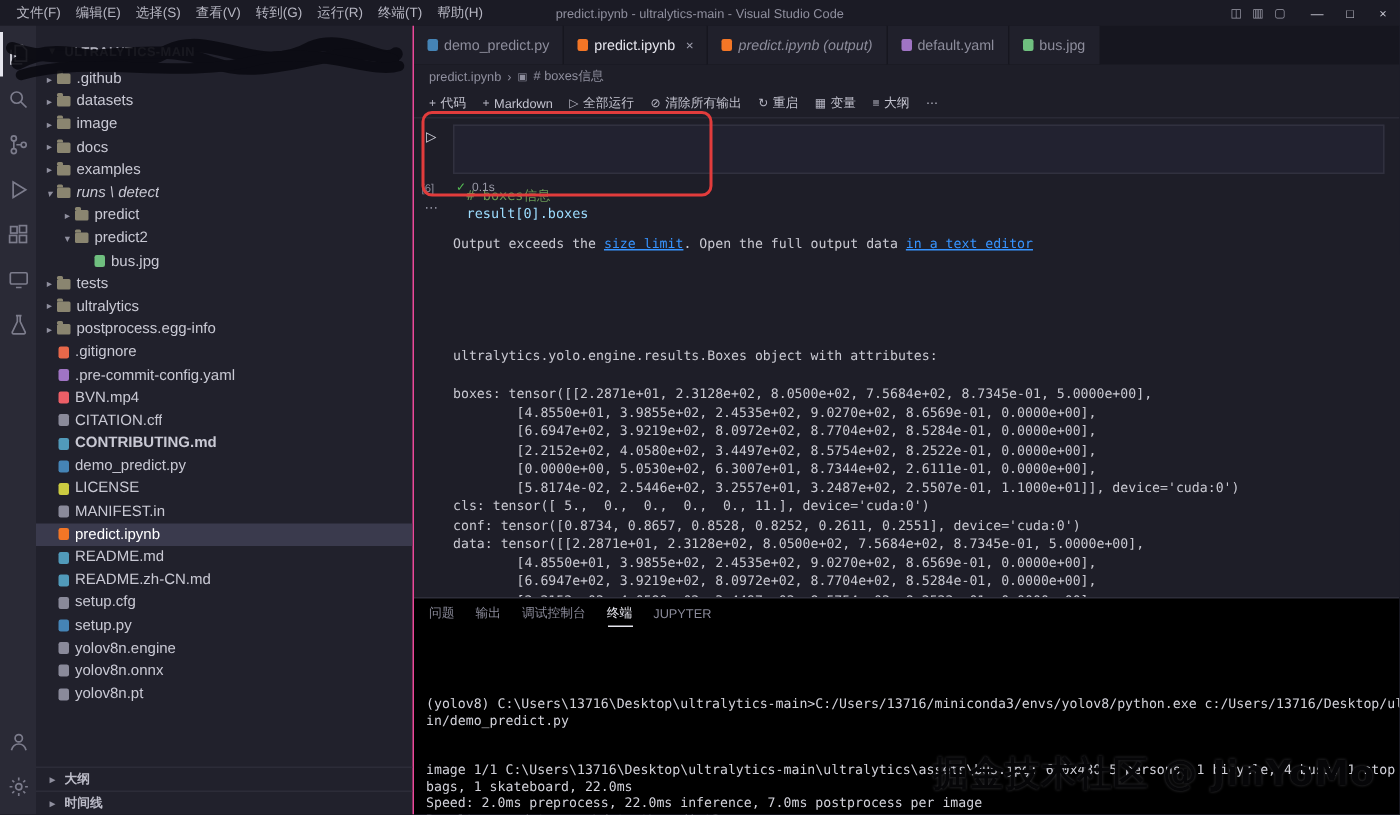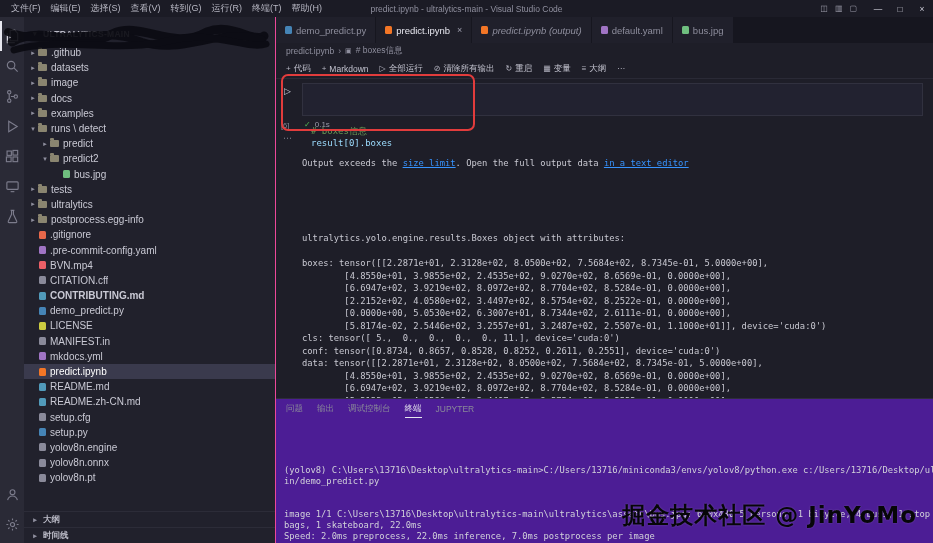--- a/index.html
+++ b/index.html
@@ -52,21 +52,21 @@
   .cell-editor{position:absolute;left:26px;right:10px;top:4px;height:33px;background:#222230;border:1px solid #31313f;padding:3px 8px;font-family:"DejaVu Sans Mono",monospace;font-size:9px;line-height:12.5px;white-space:pre;}
   .code-line{color:#9cdcfe;}
   .code-line.comment{color:#6a9955;}
   .cell-status{position:absolute;left:28px;top:41px;font-size:8px;color:#9a9aa8;display:flex;gap:4px;align-items:center;}
   .check{color:#53b853;font-size:8px;}
   .out-more{position:absolute;left:7px;top:54px;font-size:9px;color:#8f8f9e;}
   .output{position:absolute;left:26px;right:4px;top:53px;bottom:0;font-family:"DejaVu Sans Mono",monospace;font-size:8.8px;line-height:12.5px;color:#c9c9d2;white-space:pre;overflow:hidden;}
   .out-line{min-height:12.5px;}
   .link{color:#3794ff;text-decoration:underline;}
   
-  .panel{height:145px;flex:none;border-top:1px solid #2e2e3a;background:#4c1d95;display:flex;flex-direction:column;}
+  .panel{height:145px;flex:none;border-top:1px solid #2e2e3a;background:#000000;display:flex;flex-direction:column;}
   .panel-tabs{height:19px;display:flex;gap:14px;padding:0 10px;align-items:center;font-size:8.5px;color:#8a8a99;flex:none;}
   .panel-tab{height:100%;display:flex;align-items:center;}
   .panel-tab.active{color:#e6e6ee;box-shadow:inset 0 -1px 0 #e6e6ee;}
   .terminal{flex:1;padding:14px 8px 0;font-family:"DejaVu Sans Mono",monospace;font-size:8.8px;line-height:11px;color:#d2d2da;white-space:pre;overflow:hidden;}
   .term-line{min-height:11px;}
   
   .annotation-box{position:absolute;left:281px;top:74px;width:194px;height:57px;border:2.5px solid #e23c3c;border-radius:7px;z-index:40;pointer-events:none;}
   .scribble{position:absolute;left:2px;top:14px;width:268px;height:46px;z-index:45;pointer-events:none;opacity:.92;filter:blur(.5px);}
   .watermark{position:absolute;right:16px;bottom:12px;font-size:23px;font-weight:bold;color:#060608;z-index:50;letter-spacing:1px;white-space:nowrap;font-family:"DejaVu Sans",sans-serif;text-shadow:0 0 2px rgba(205,205,215,.28);}
 </style>
@@ -192,21 +192,21 @@
           <span class="icon-folder"></span>
 
           <span class="tree-label">docs</span>
         </div>
         <div class="tree-row" style="padding-left: 4px;">
           <span class="chev">▸</span>
           <span class="icon-folder"></span>
 
           <span class="tree-label">examples</span>
         </div>
-        <div class="tree-row" style="padding-left: 4px;">
+        <div class="tree-row" style="padding-left: 4px; font-style: italic;">
           <span class="chev">▾</span>
           <span class="icon-folder"></span>
 
           <span class="tree-label">runs \ detect</span>
         </div>
         <div class="tree-row" style="padding-left: 16px;">
           <span class="chev">▸</span>
           <span class="icon-folder"></span>
 
           <span class="tree-label">predict</span>
@@ -281,26 +281,20 @@
           <span class="chev"></span>
 
           <span class="icon-file" style="background: rgb(203, 203, 65);"></span>
           <span class="tree-label">LICENSE</span>
         </div>
         <div class="tree-row" style="padding-left: 4px;">
           <span class="chev"></span>
 
           <span class="icon-file" style="background: rgb(138, 138, 154);"></span>
           <span class="tree-label">MANIFEST.in</span>
-        </div>
-        <div class="tree-row" style="padding-left: 4px;">
-          <span class="chev"></span>
-
-          <span class="icon-file" style="background: rgb(160, 116, 196);"></span>
-          <span class="tree-label">mkdocs.yml</span>
         </div>
         <div class="tree-row selected" style="padding-left: 4px;">
           <span class="chev"></span>
 
           <span class="icon-file" style="background: rgb(243, 118, 38);"></span>
           <span class="tree-label">predict.ipynb</span>
         </div>
         <div class="tree-row" style="padding-left: 4px;">
           <span class="chev"></span>
 

